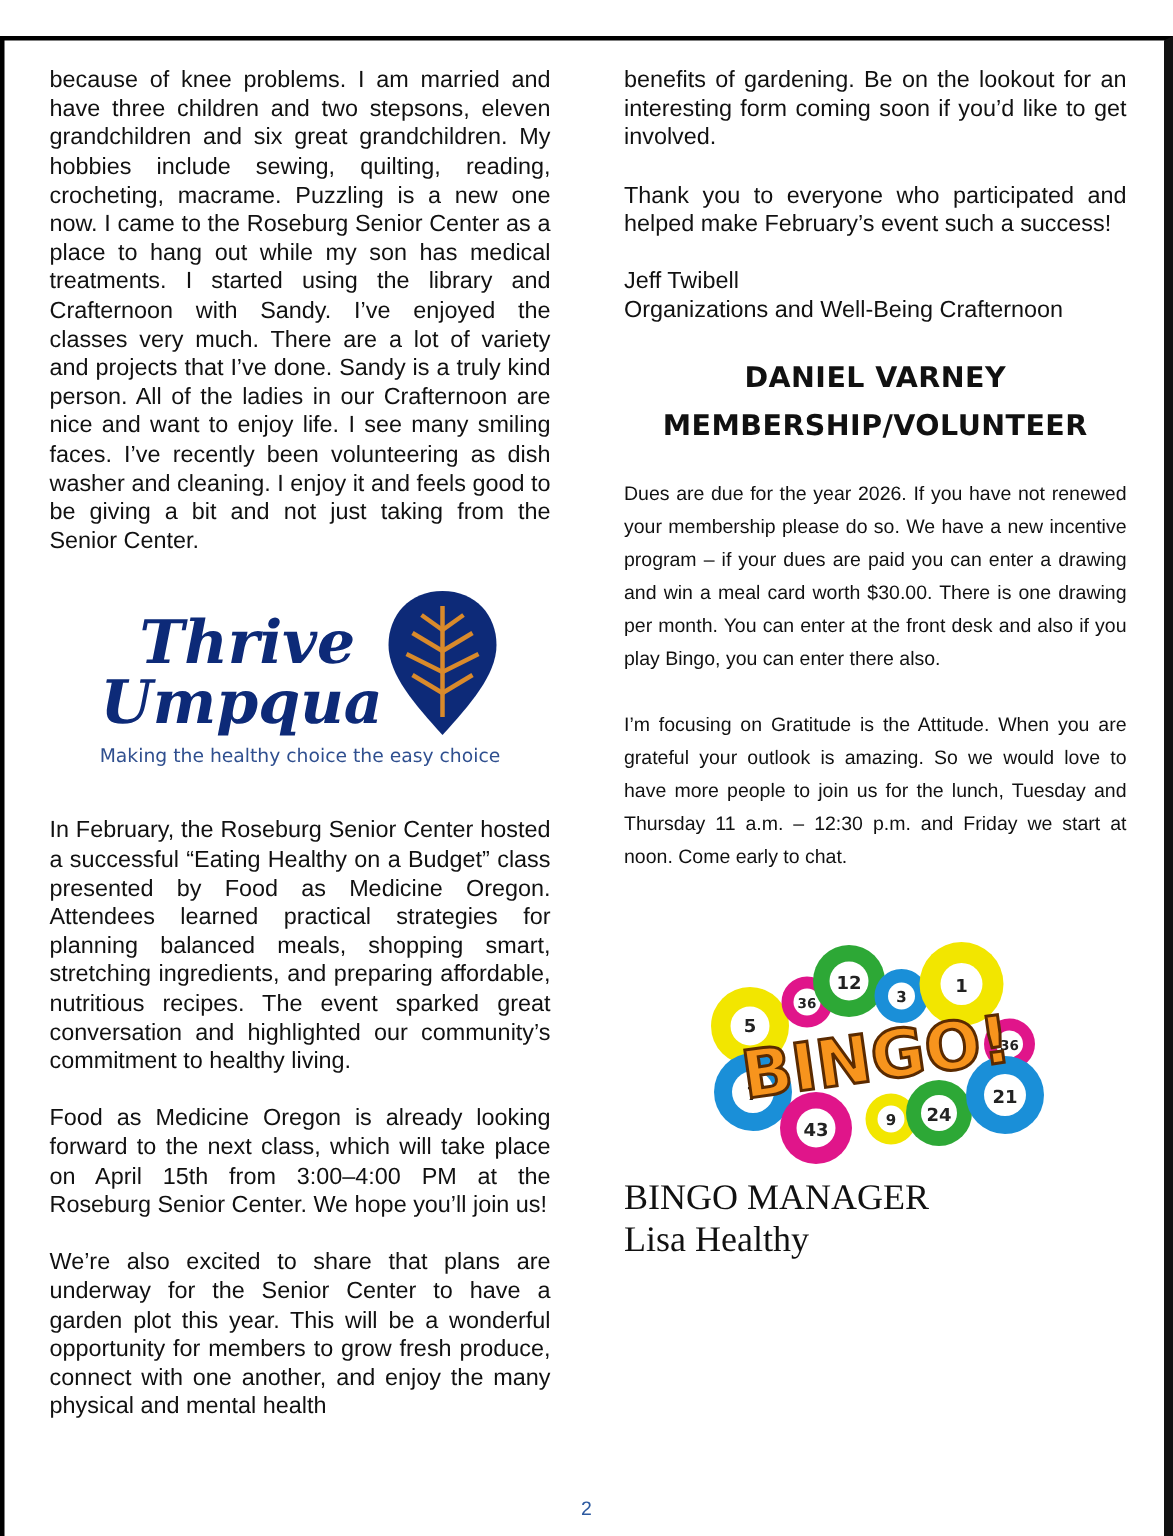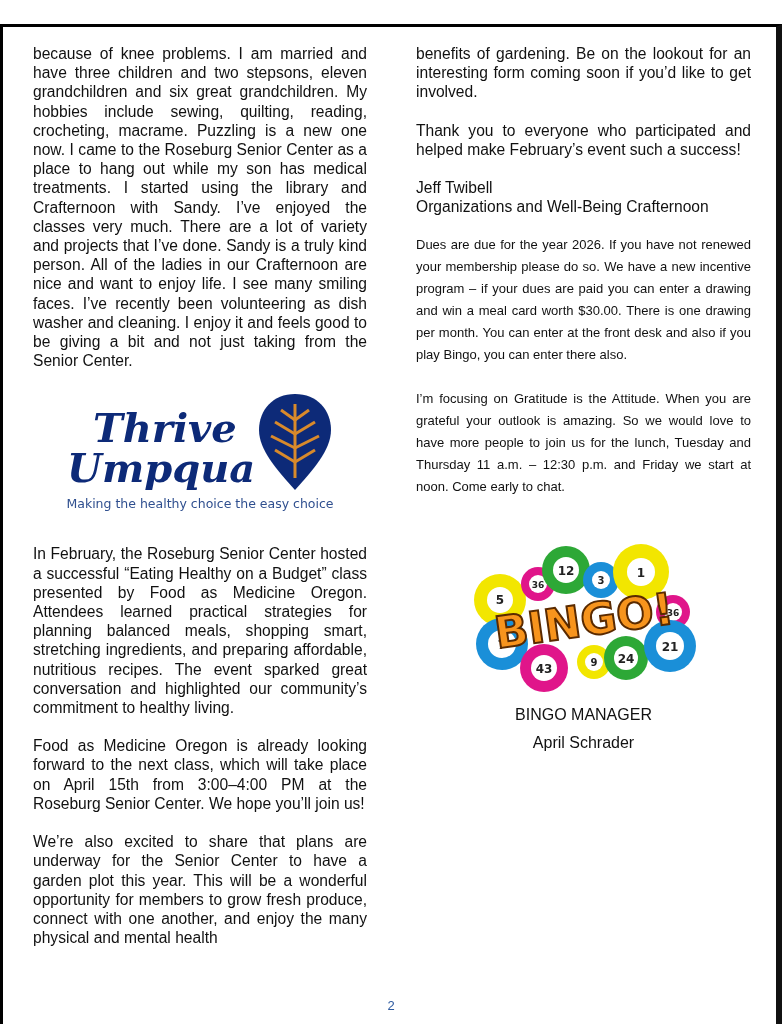--- a/index.html
+++ b/index.html
@@ -15,21 +15,21 @@
   .right { left: 413px; top: 17px; width: 335px; font-size: 15.6px; line-height: 19.2px; }
   p { margin: 0; text-align: justify; }
   .gap { height: 19px; }
   .logo { position: relative; height: 160px; margin-top: 14px; }
   .heading {
     font-family: "DejaVu Sans", sans-serif; font-weight: bold; text-align: center;
     font-size: 19px; line-height: 32px; letter-spacing: 0.3px; margin-top: 20px;
   }
   .big { font-size: 13px; line-height: 22px; }
   .bingo { position: relative; height: 160px; margin-top: 42px; }
-  .mgr { text-align: center; font-size: 16px; line-height: 26px; margin-top: 2px; }
+  .mgr { text-align: left; font-size: 24px; line-height: 26px; margin-top: 2px; font-family: Liberation Serif, serif; }
   .pagenum {
     position: absolute; left: 0; width: 782px; top: 998px; text-align: center;
     font-family: "Liberation Sans", sans-serif; font-size: 13px; color: #2d5aa0;
   }
 </style>
 </head>
 <body>
 
 <div class="page">
 
@@ -64,20 +64,24 @@
   </div>
 
   <div class="col right">
     <p>benefits of gardening. Be on the lookout for an interesting form coming soon if you’d like to get involved.</p>
     <div class="gap"></div>
     <p>Thank you to everyone who participated and helped make February’s event such a success!</p>
     <div class="gap"></div>
     <div>Jeff Twibell</div>
     <div>Organizations and Well-Being Crafternoon</div>
 
+    <div class="heading">
+      <div>DANIEL VARNEY</div>
+      <div>MEMBERSHIP/VOLUNTEER</div>
+    </div>
 
     <div style="height:18px"></div>
     <p class="big">Dues are due for the year 2026.  If you have not renewed your membership please do so.  We have a new incentive program – if your dues are paid you can enter a drawing and win a meal card worth $30.00.  There is one drawing per month.  You can enter at the front desk and also if you play Bingo, you can enter there also.</p>
     <div style="height:22px"></div>
     <p class="big">I’m focusing on Gratitude is the Attitude.  When you are grateful your outlook is amazing.  So we would love to have more people to join us for the lunch, Tuesday and Thursday 11 a.m. – 12:30 p.m. and Friday we start at noon.  Come early to chat.</p>
 
     <div class="bingo">
       <svg width="335" height="160" viewBox="0 0 335 160">
         <g font-family="DejaVu Sans, sans-serif" font-weight="bold" font-size="12" text-anchor="middle">
           <g>
@@ -134,18 +138,18 @@
               <circle cx="254" cy="106" r="26" fill="#1a8fd8"></circle>
               <circle cx="254" cy="106" r="14" fill="#fff"></circle>
               <text x="254" y="111" fill="#222">21</text>
             </g>
         </g>
         <text x="168" y="96" text-anchor="middle" font-family="DejaVu Sans, sans-serif" font-weight="bold" font-size="44" fill="#f7941d" stroke="#5a2a00" stroke-width="2" transform="rotate(-8 168 80)">BINGO!</text>
       </svg>
     </div>
 
     <div class="mgr">BINGO MANAGER</div>
-    <div class="mgr">April Schrader</div>
+    <div class="mgr">Lisa Healthy</div>
   </div>
 
 </div>
 
 <div class="pagenum">2</div>
 
 </body></html>

